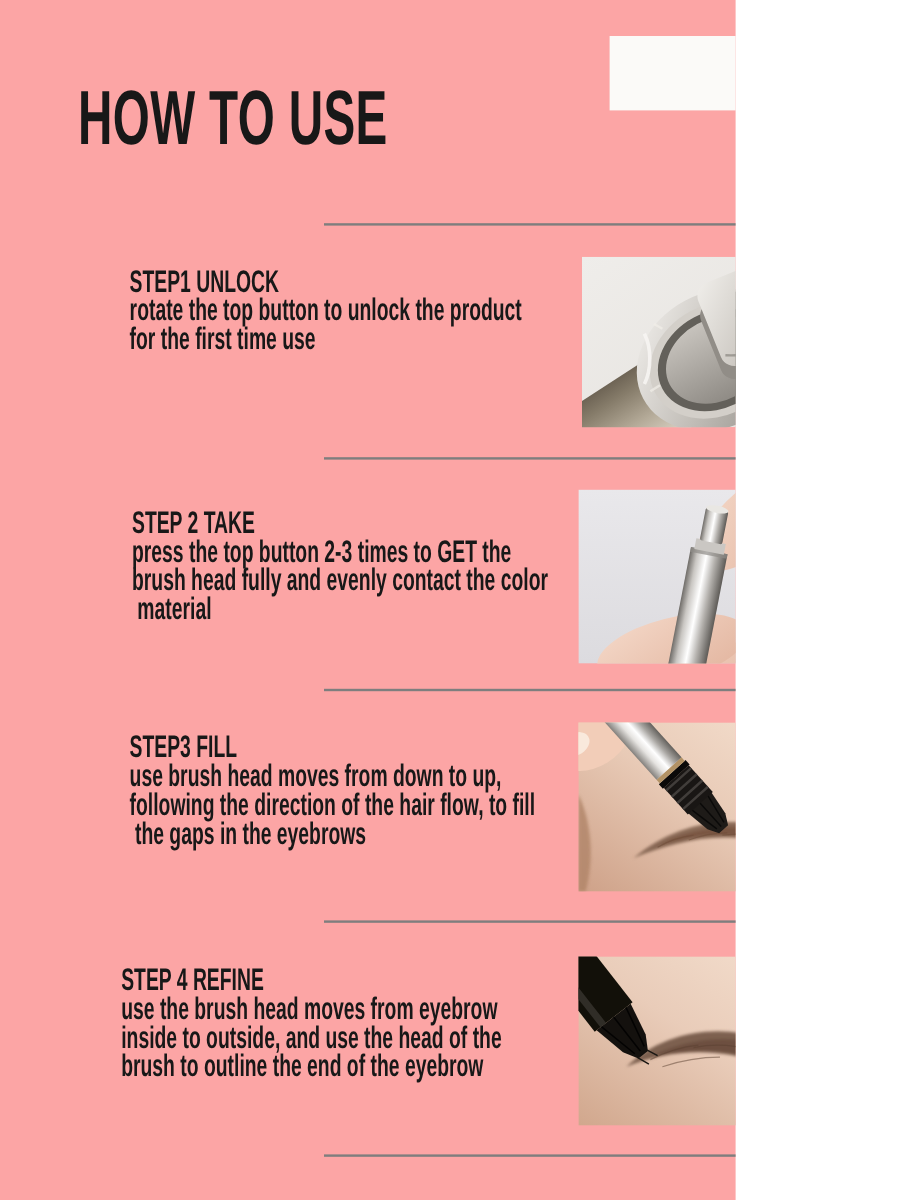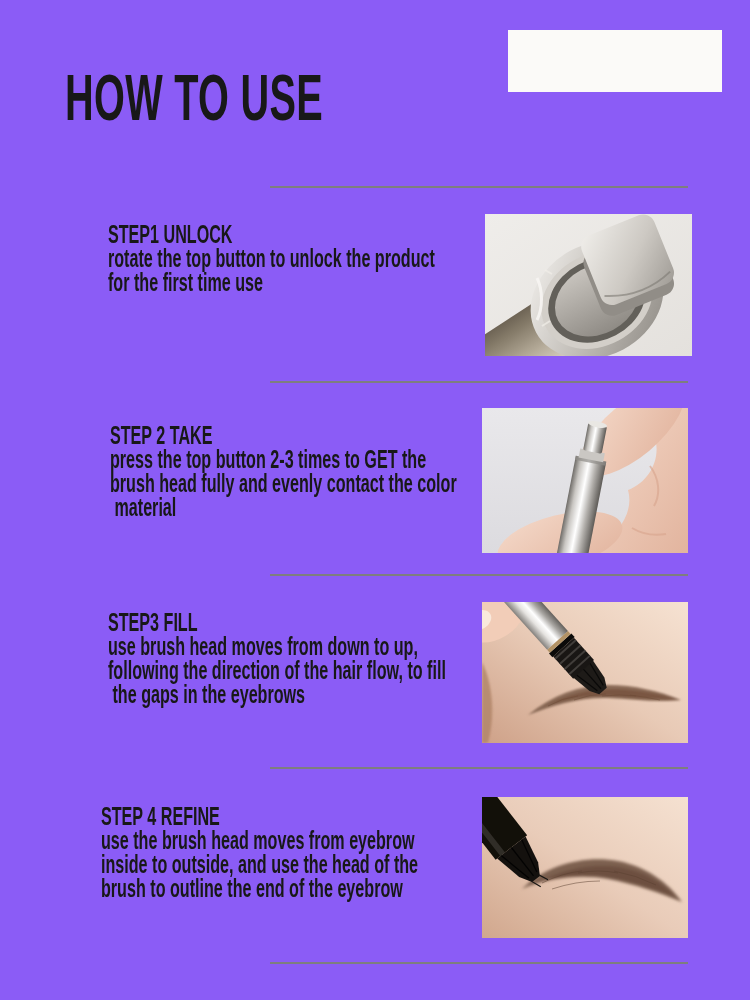--- a/index.html
+++ b/index.html
@@ -1,18 +1,18 @@
 <!DOCTYPE html>
 <html><head>
 <meta charset="utf-8">
 <style>
   html,body { margin:0; padding:0; background:#ffffff; }
   #canvas {
-    position:relative; width:750px; height:1000px;
-    background:#8b5cf6; overflow:hidden;
+    position:relative; width:613px; height:1000px;
+    background:#fca5a5; overflow:hidden;
     font-family:"Liberation Sans", sans-serif;
     color:#181818;
   }
   .title {
     position:absolute; left:65px; top:66px; margin:0;
     font-size:64px; font-weight:700; line-height:1;
     letter-spacing:0.5px; white-space:nowrap;
     transform:scaleX(0.62); transform-origin:0 0;
     color:#181818;
   }

